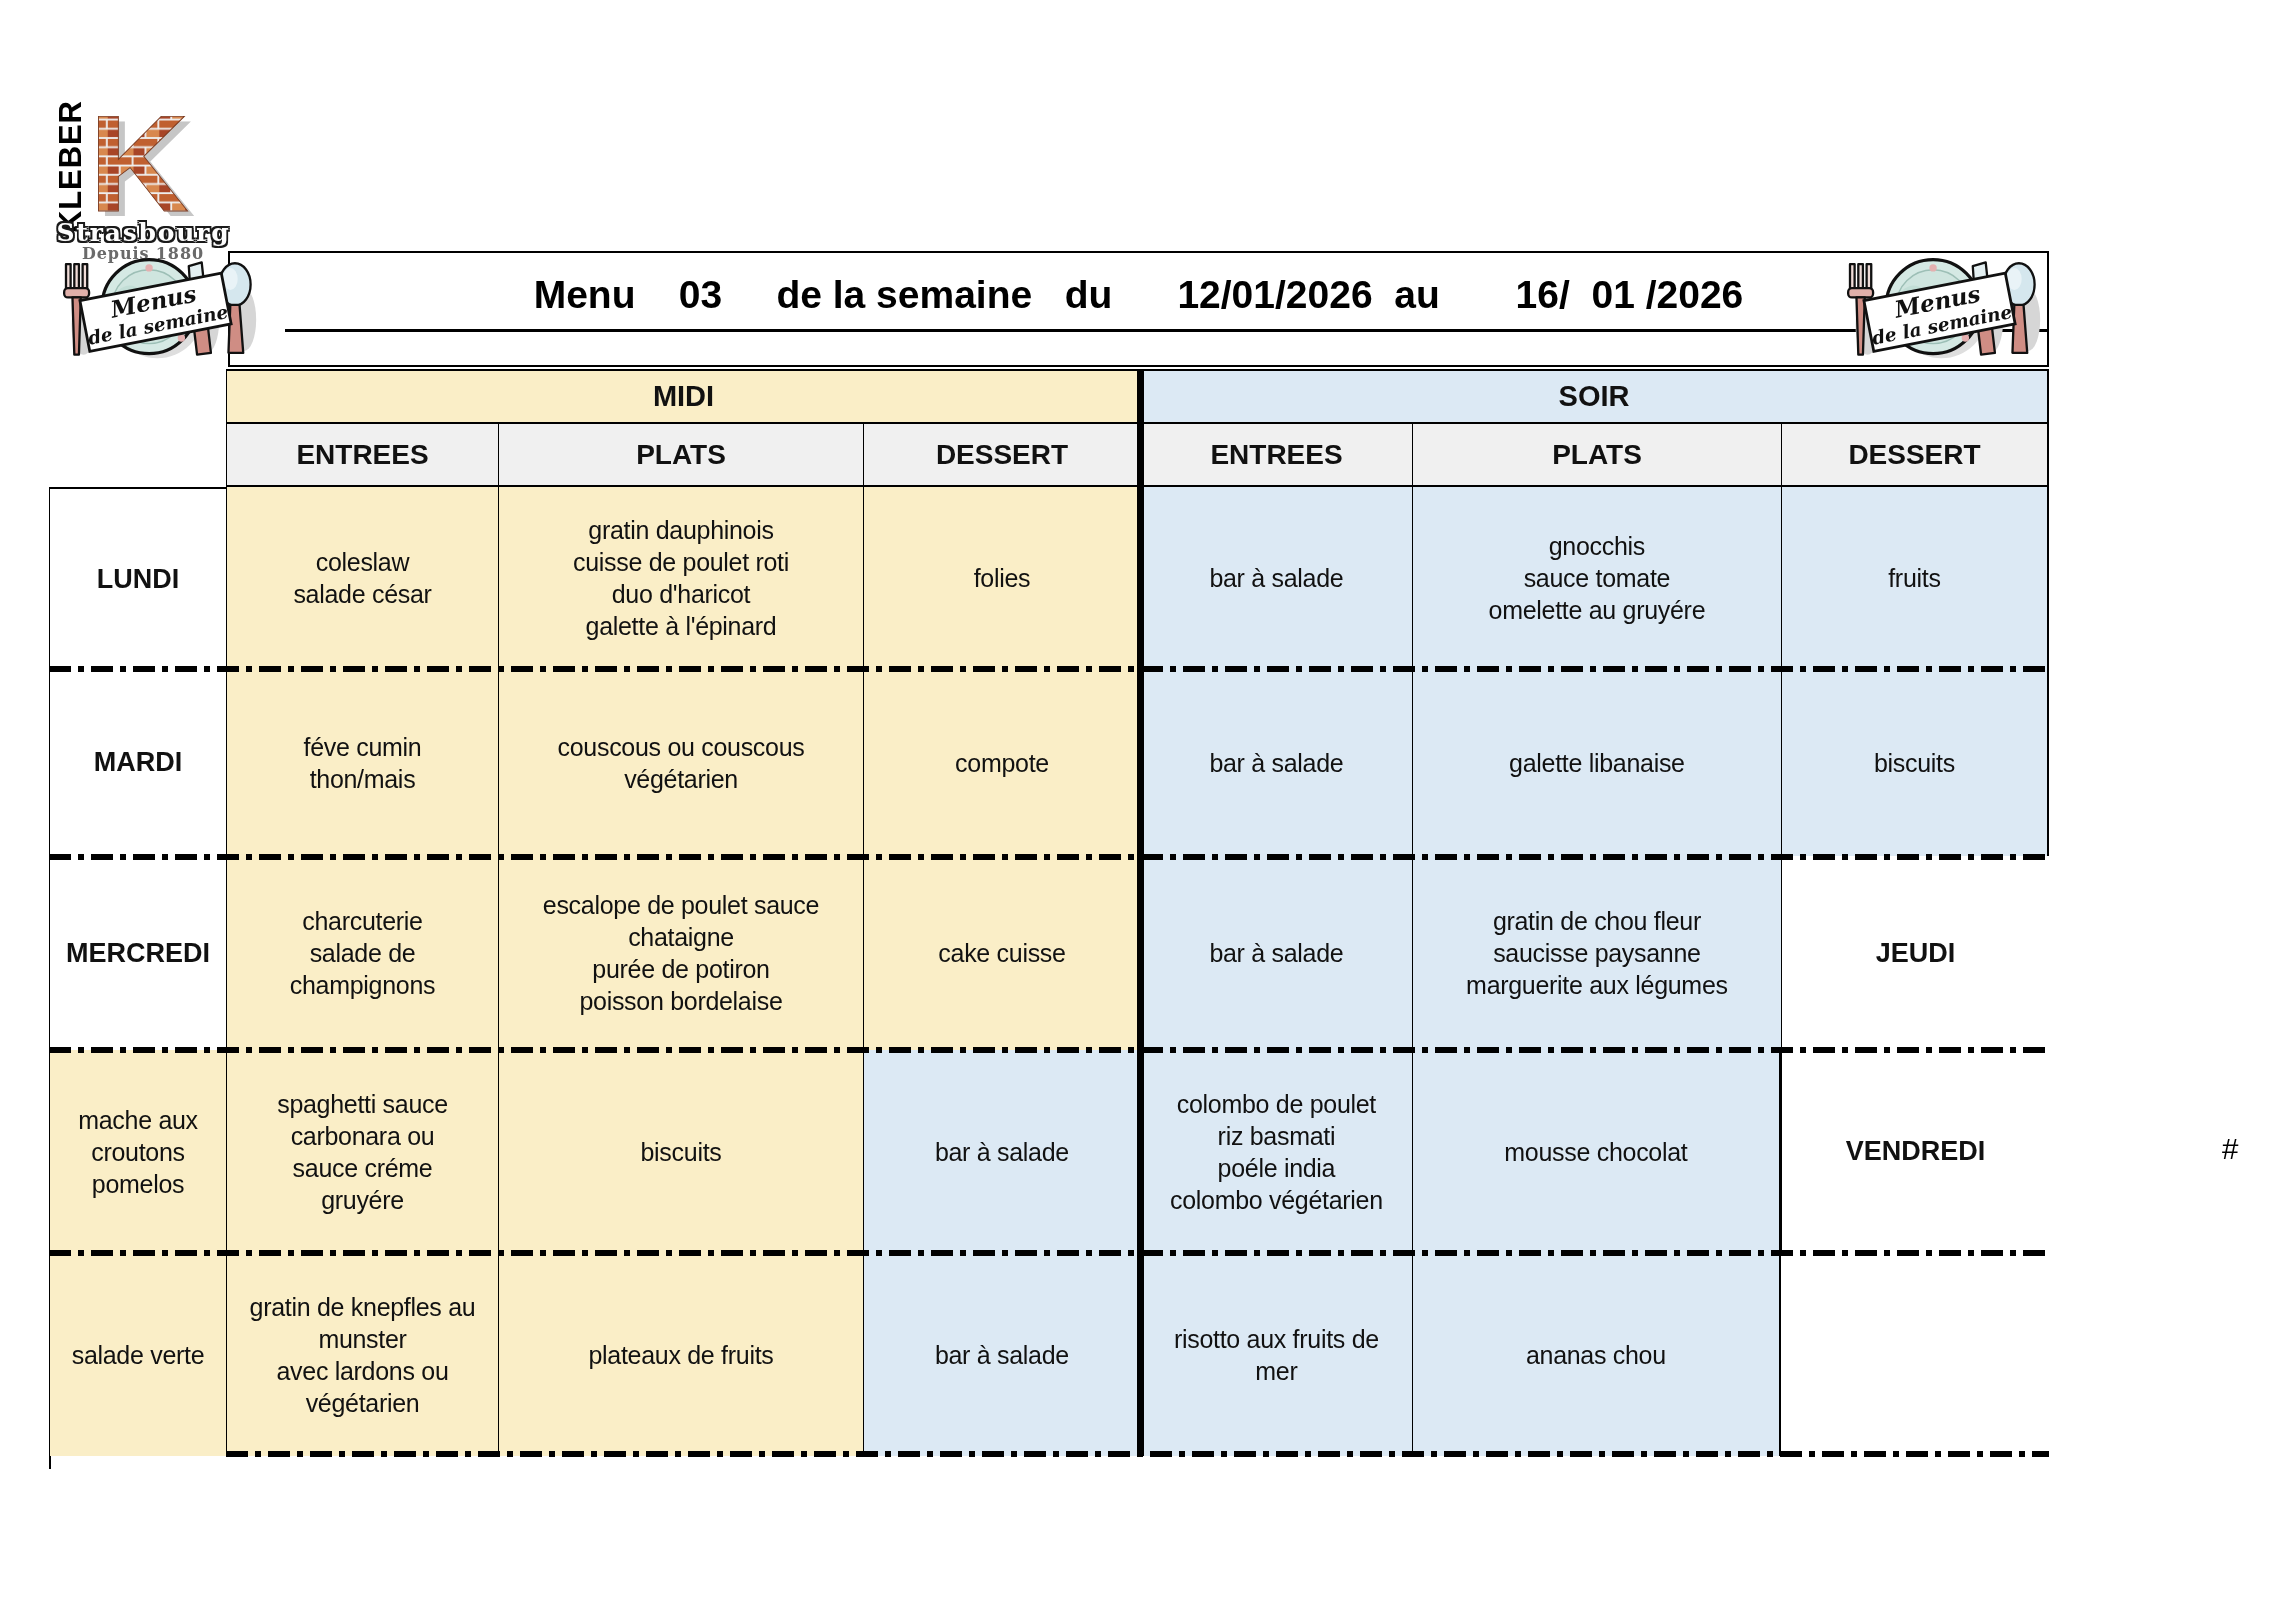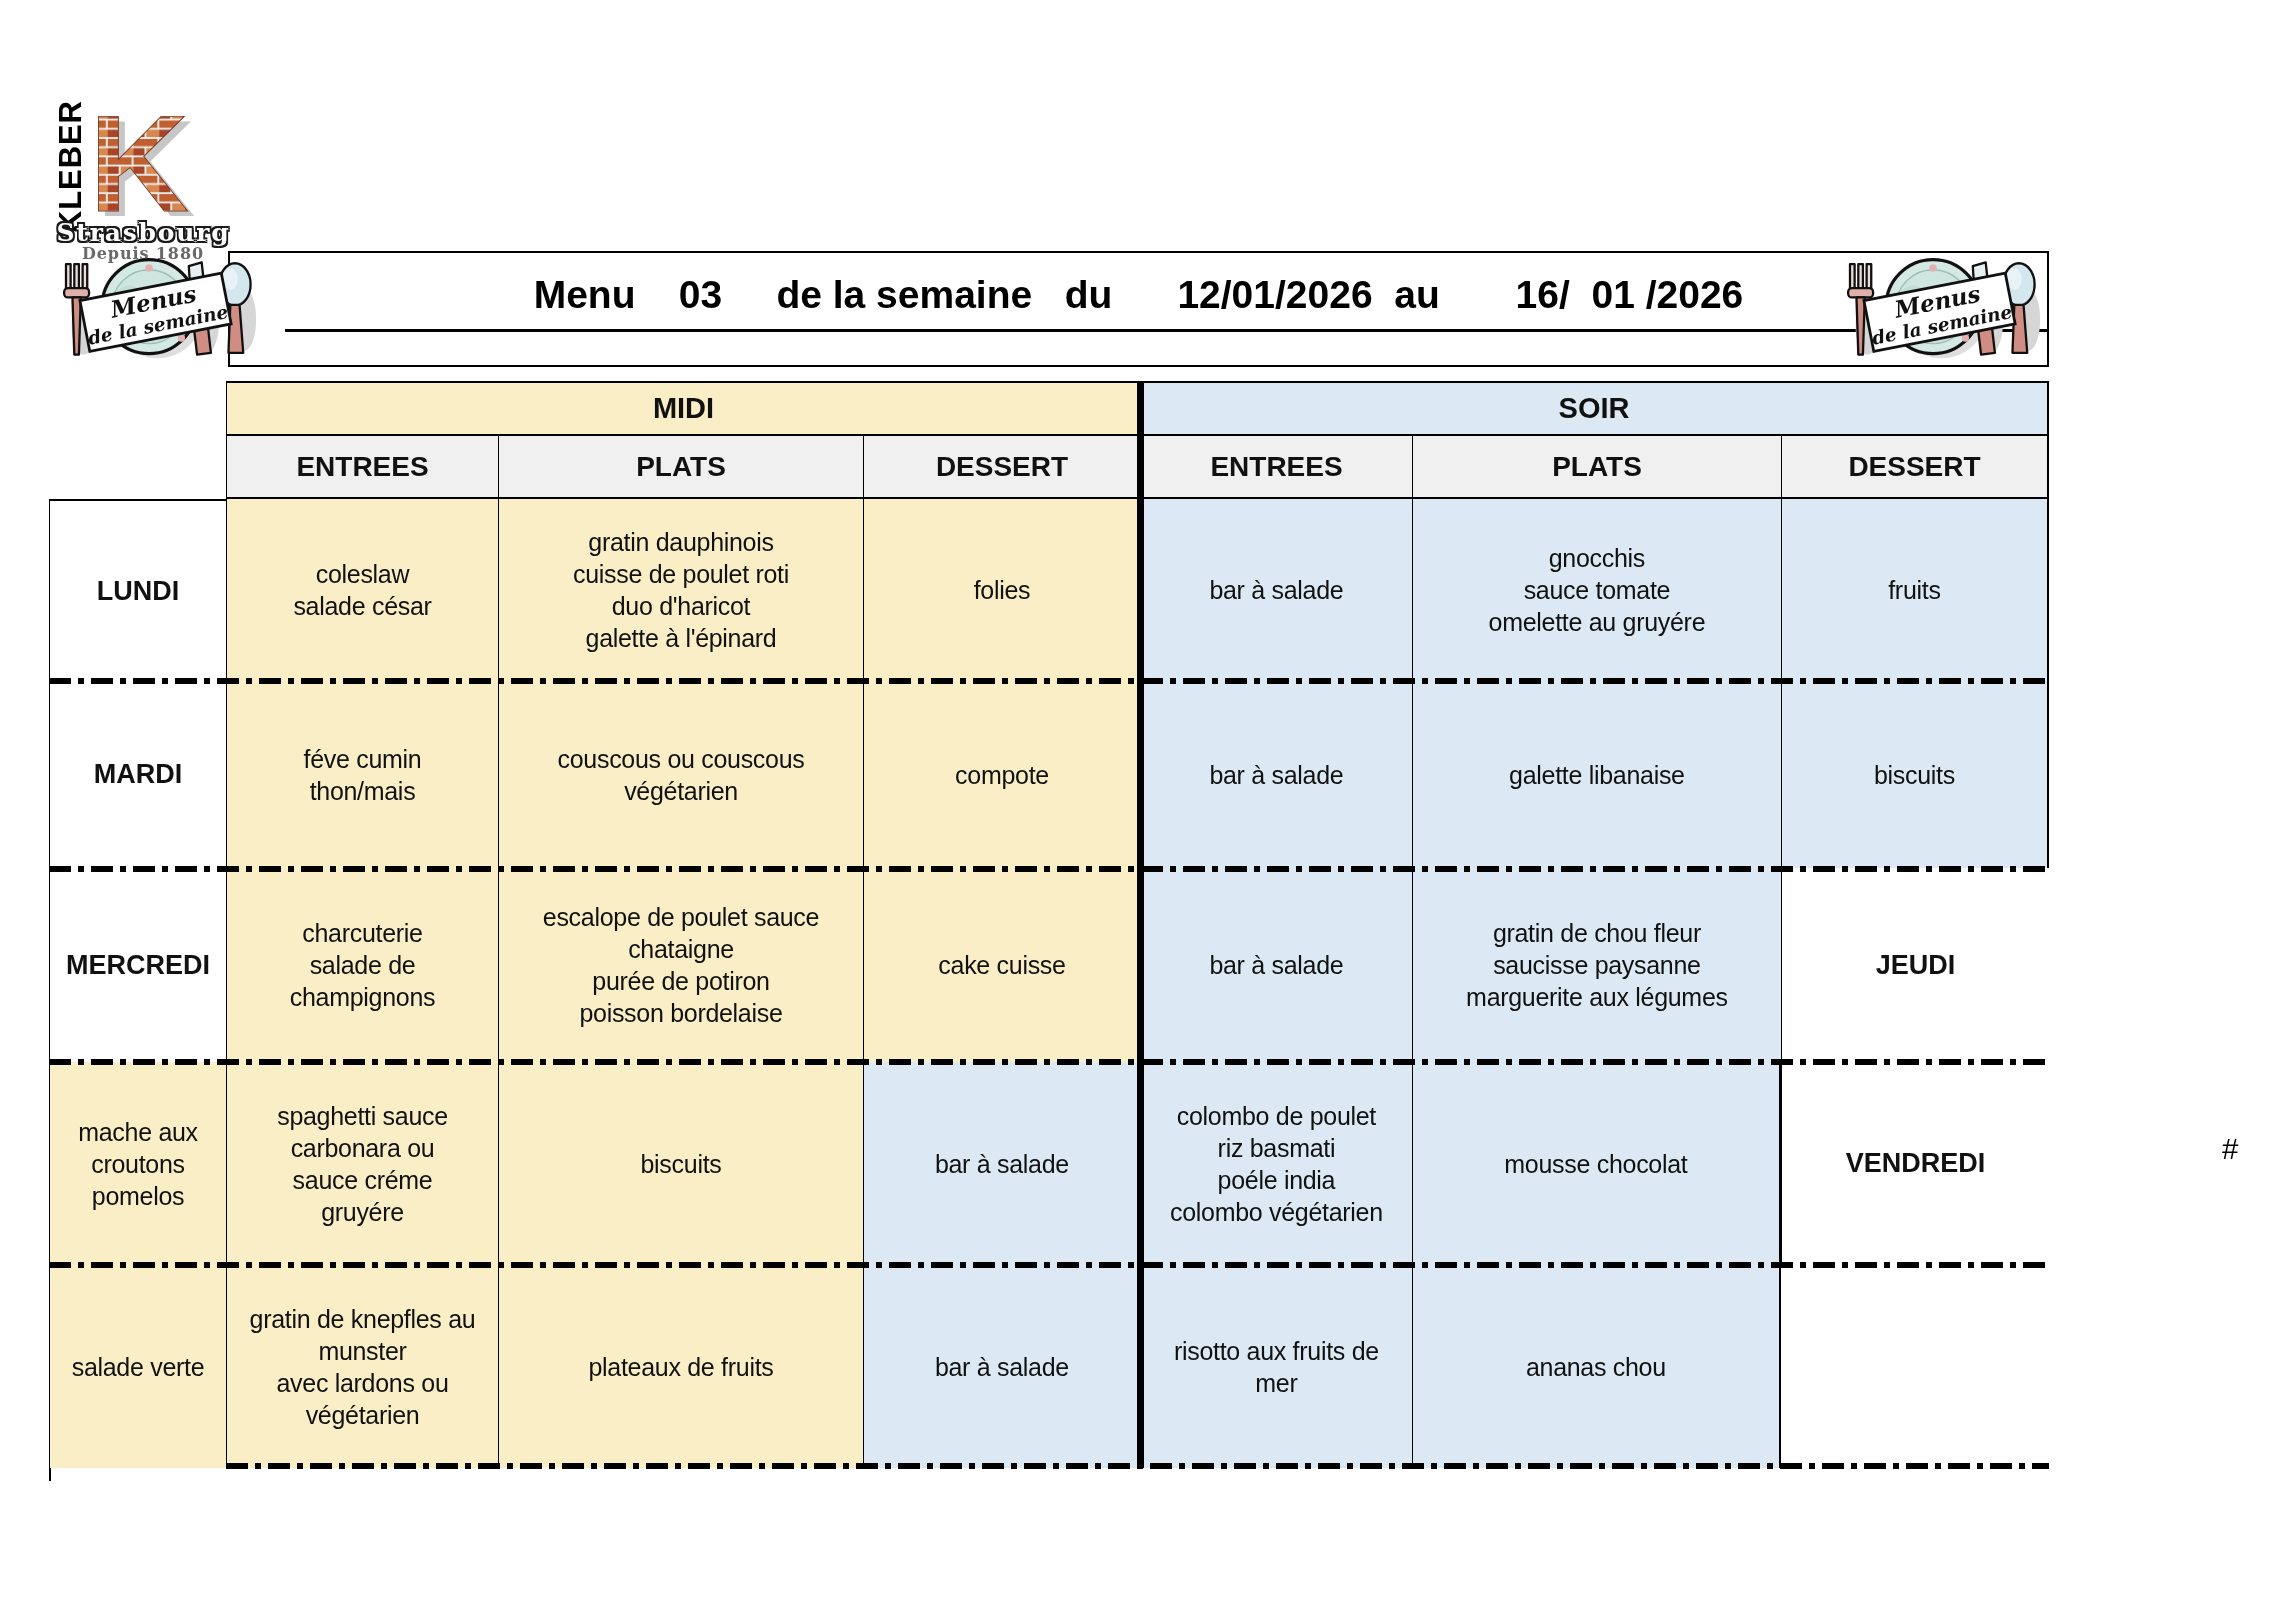--- a/index.html
+++ b/index.html
@@ -27,21 +27,21 @@
   .title-underline{position:absolute;left:55px;right:-1.8px;bottom:33px;height:2.8px;background:#000;}
 
   .clipart{position:absolute;width:216px;height:111px;z-index:5;}
   .clipart.left{left:54px;top:253px;}
   .clipart.right{left:1838px;top:253px;}
 
   
   .menu-table{position:absolute;left:49px;top:369px;width:2000px;height:964px;
               display:grid;
               grid-template-columns:177px 272px 365px 277px 272px 369px 268px;
-              grid-template-rows:55px 63px 182px 187px 194px 203px 203px;margin-top:12px;}
+              grid-template-rows:55px 63px 182px 187px 194px 203px 203px;}
   .menu-table > div{box-sizing:border-box;display:flex;align-items:center;justify-content:center;}
 
   .band{font-size:29px;font-weight:bold;border-top:2.8px solid #000;border-bottom:2.8px solid #000;
         border-left:1.8px solid #000;}
   .band.midi{grid-column:2 / span 3;background:#FAEEC7;}
   .band.soir{grid-column:5 / span 3;background:#DCE9F4;border-right:2.8px solid #000;}
 
   .h2{background:#F0F0F0;font-size:28px;font-weight:bold;border-left:1.8px solid #000;
       border-bottom:2.8px solid #000;}
   .h2.last{border-right:2.8px solid #000;}

